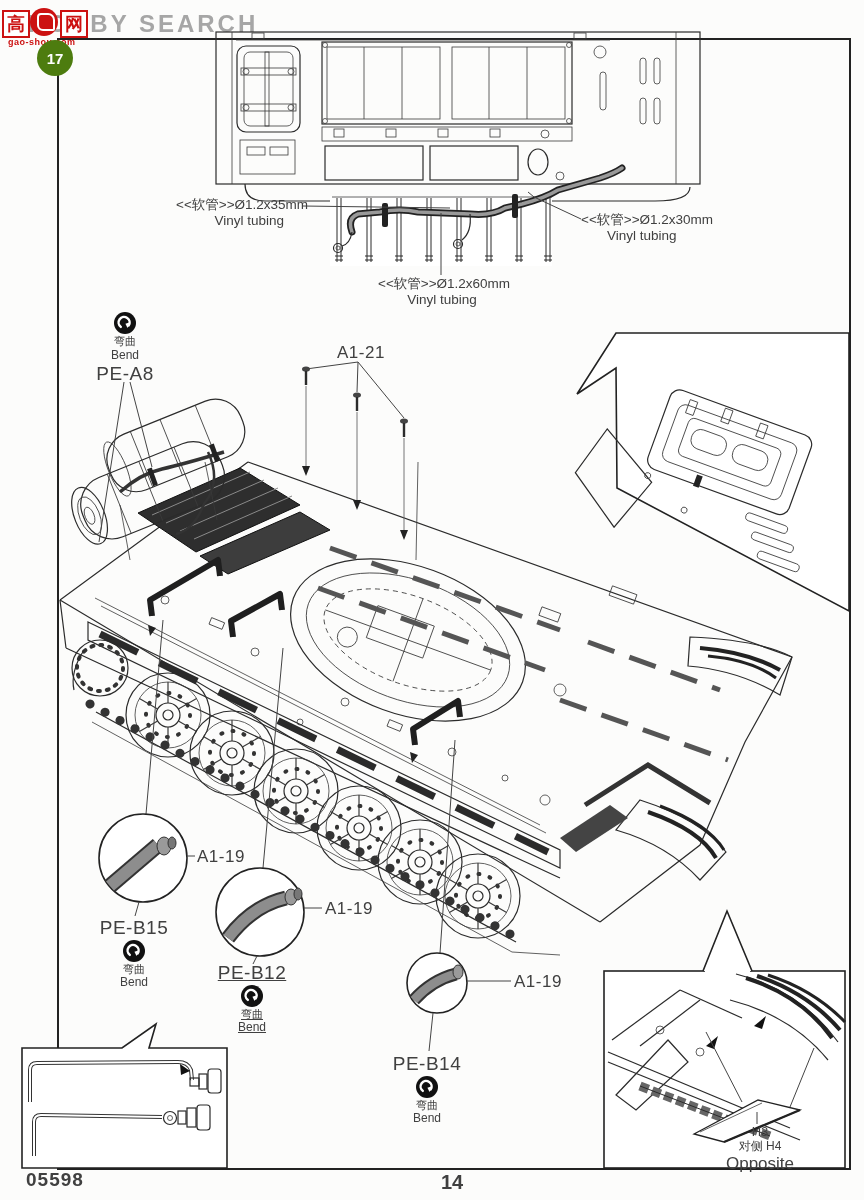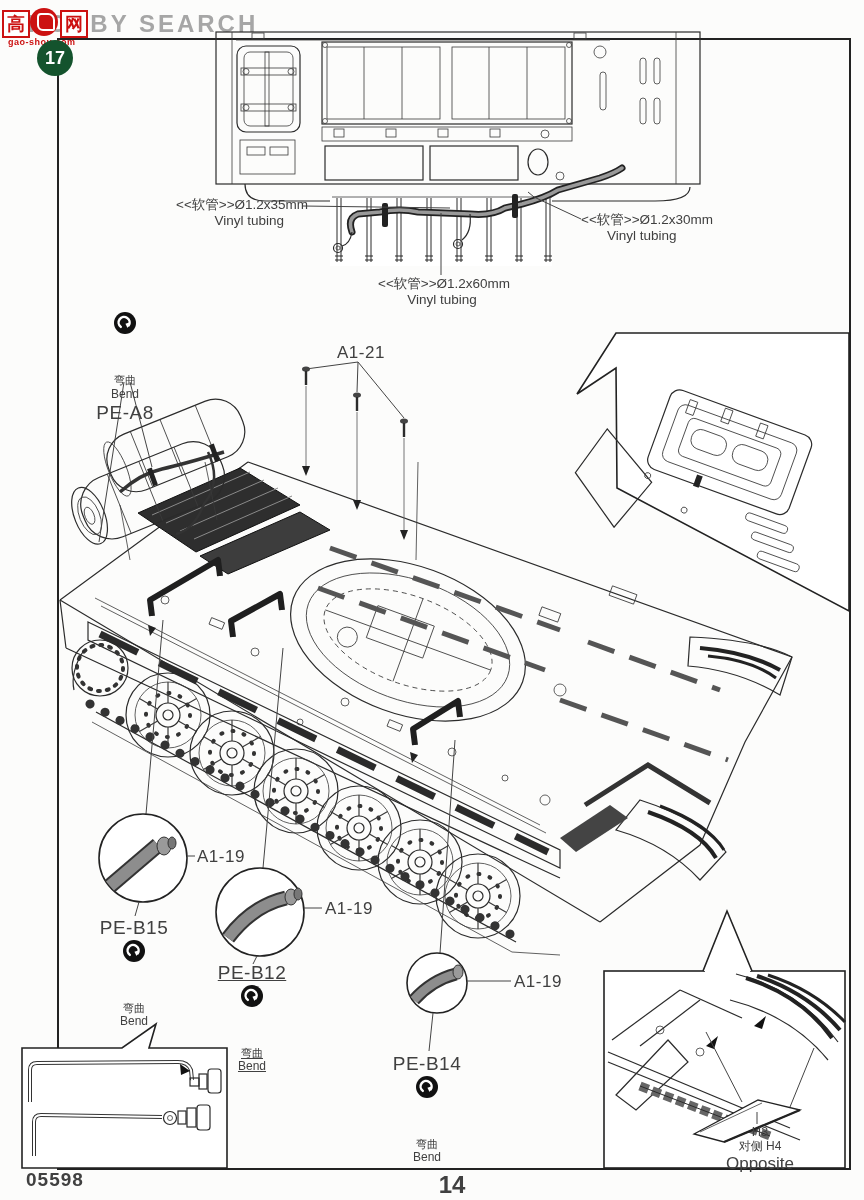--- a/index.html
+++ b/index.html
@@ -5,39 +5,39 @@
   html,body{margin:0;padding:0;}
   body{width:864px;height:1200px;position:relative;background:#fcfcfb;
        font-family:"Liberation Sans","DejaVu Sans",sans-serif;color:#1f1f1f;overflow:hidden;}
   .abs{position:absolute;}
   .frame{left:57px;top:38px;width:790px;height:1128px;border:2px solid #222;}
   .lbl{position:absolute;color:#404040;line-height:1.15;white-space:nowrap;}
   .ctr{text-align:center;}
   .rgt{text-align:right;}
   .spec{font-size:13.5px;}
   .partlbl{font-size:17px;letter-spacing:0.5px;}
-  .badge{left:37px;top:40px;width:36px;height:36px;border-radius:50%;background:#14532d;
-         color:#fff;font-size:18px;font-weight:bold;display:flex;align-items:center;justify-content:center;}
+  .badge{left:37px;top:40px;width:36px;height:36px;border-radius:50%;background:#4d7c0f;
+         color:#fff;font-size:15px;font-weight:bold;display:flex;align-items:center;justify-content:center;}
   .brand{left:2px;top:4px;width:300px;height:44px;}
   .brand .gray{position:absolute;left:26px;top:6px;font-size:24px;font-weight:bold;
                color:#a6a6a6;letter-spacing:3px;}
   .logobox{position:absolute;width:24px;height:24px;border:2px solid #cc1111;color:#cc1111;
            background:#fff;font-size:18px;font-weight:bold;display:flex;align-items:center;
            justify-content:center;top:6px;}
   .logocirc{position:absolute;left:28px;top:4px;width:28px;height:28px;border-radius:50%;
             background:#cc1111;}
   .logocirc span{position:absolute;left:7px;top:5px;width:14px;height:14px;border:2.5px solid #fff;
                  border-radius:4px 7px 2px 6px;}
   .site{position:absolute;left:6px;top:33px;font-size:9px;font-weight:bold;color:#cc1111;letter-spacing:0.5px;}
   .bendblk{display:flex;flex-direction:column;align-items:center;gap:1px;}
-  .bendblk .zh{font-size:11px;margin-top:39px;}
+  .bendblk .zh{font-size:11px;}
   .bendblk .en{font-size:12px;}
   .bendblk .pn{font-size:19px;letter-spacing:0.5px;}
   .foot-kit{left:26px;top:1169px;font-size:19px;font-weight:bold;letter-spacing:1px;}
-  .foot-page{left:57px;top:1171px;width:790px;text-align:center;font-size:24px;font-weight:bold;}
+  .foot-page{left:57px;top:1171px;width:790px;text-align:center;font-size:20px;font-weight:bold;}
   .ln{fill:none;stroke:#2b2b2b;stroke-width:1.2;}
   .thin{fill:none;stroke:#3a3a3a;stroke-width:0.8;}
   .ldr{fill:none;stroke:#444;stroke-width:1;}
 </style>
 </head>
 <body>
 
 <div class="abs frame"></div>
 
 <div class="abs brand">

